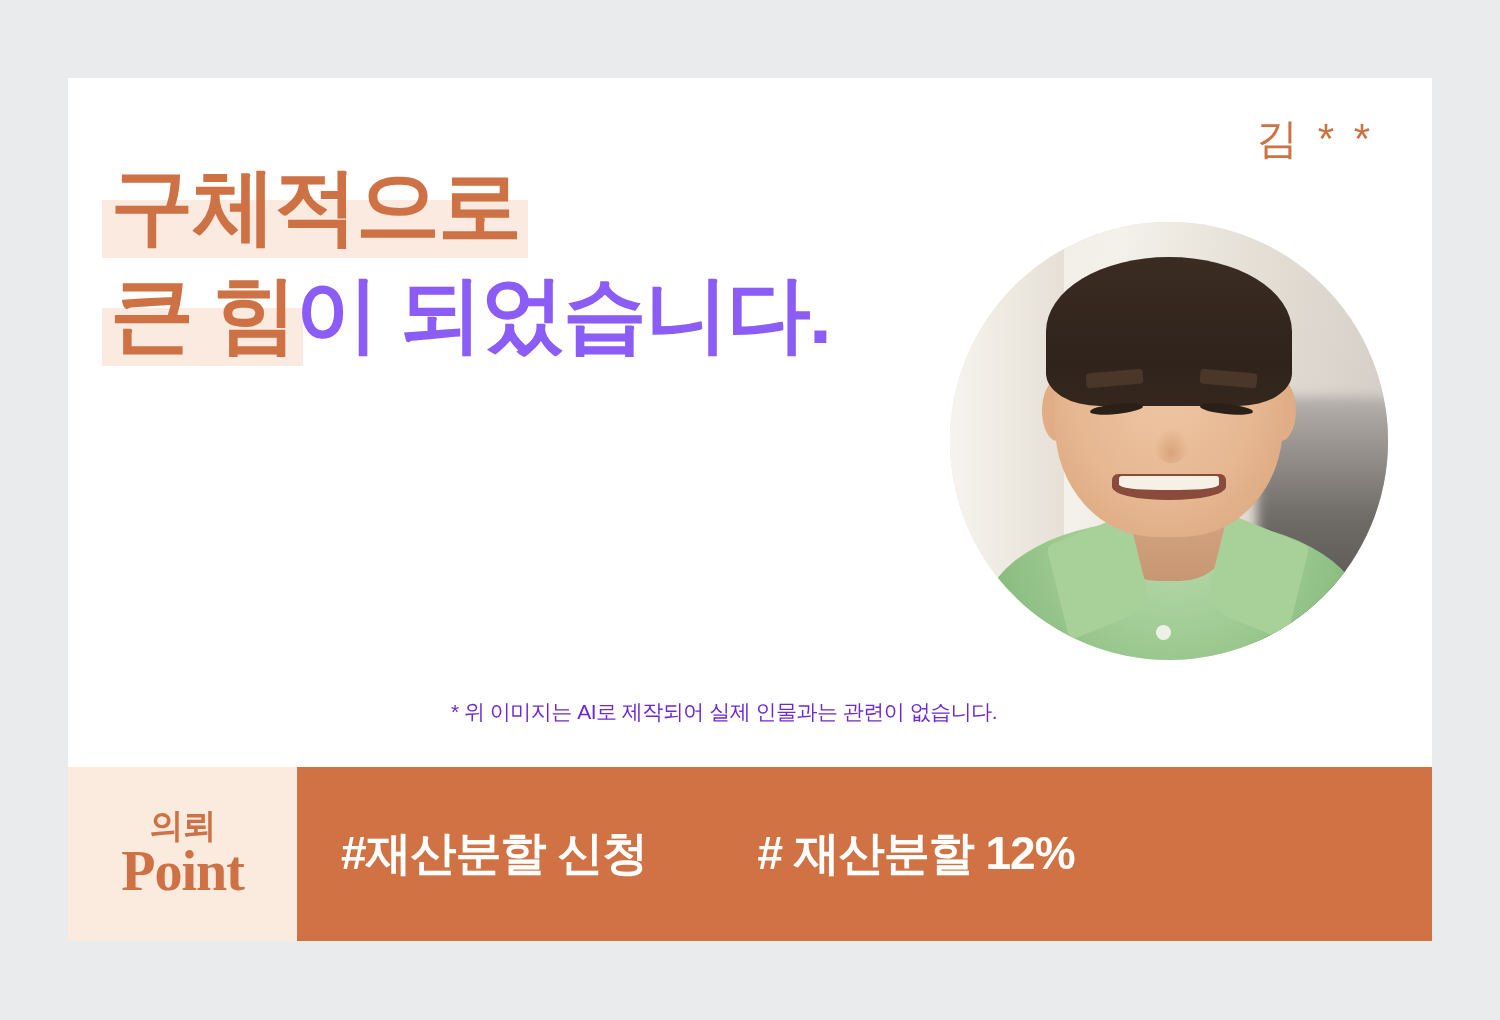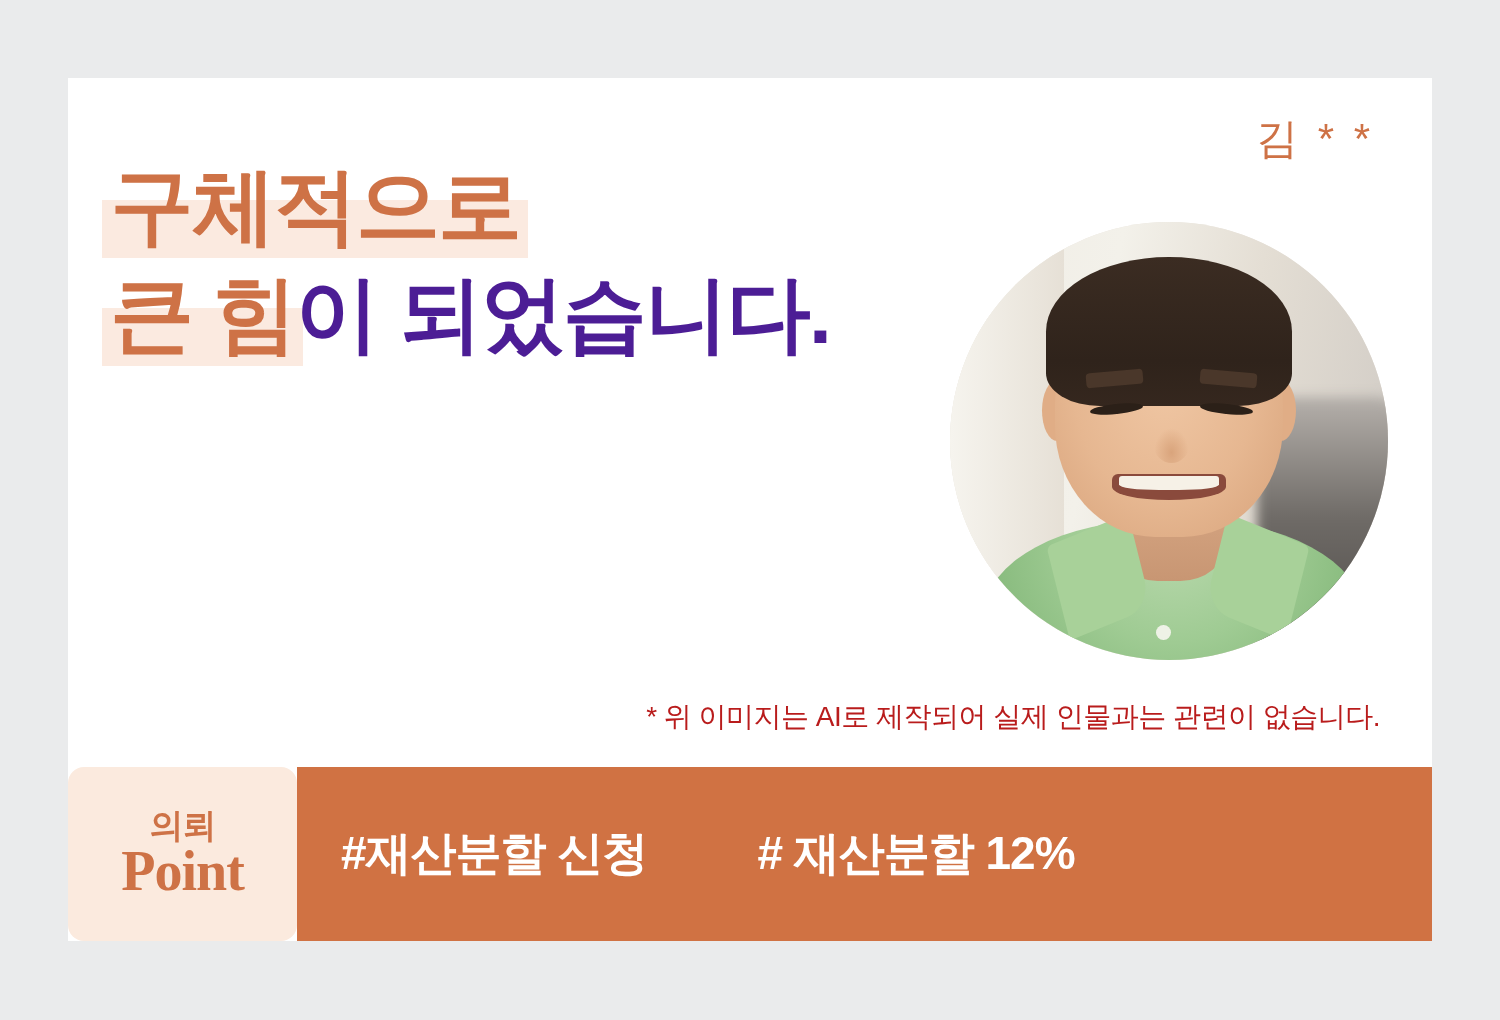--- a/index.html
+++ b/index.html
@@ -75,21 +75,21 @@
     top: 48px;
     height: 58px;
     background: #fbeae0;
     z-index: 0;
   }
   .hl-line .seg > span {
     position: relative;
     z-index: 1;
   }
   .orange { color: #ce7246; }
-  .dark   { color: #4c1d95; }
+  .dark   { color: #8b5cf6; }
   .plain  { position: relative; z-index: 1; }
 
   
   .portrait {
     position: absolute;
     left: 882px;
     top: 144px;
     width: 438px;
     height: 438px;
     border-radius: 50%;
@@ -227,23 +227,23 @@
     background: #eef2e6;
     border-radius: 50%;
   }
 
   
   .disclaimer {
     position: absolute;
     left: 0;
     right: 52px;
     top: 620px;
-    text-align: right;
-    font-size: 28px;
-    color: #b91c1c;
+    text-align: center;
+    font-size: 21px;
+    color: #6d28d9;
     letter-spacing: -0.5px;
     white-space: nowrap;
   }
 
   
   .footer {
     position: absolute;
     left: 0;
     bottom: 0;
     width: 1364px;
@@ -252,21 +252,20 @@
   }
   .point-box {
     width: 229px;
     height: 100%;
     background: #fbeade;
     display: flex;
     flex-direction: column;
     align-items: center;
     justify-content: center;
     flex: none;
-    border-radius: 16px;
   }
   .point-kr {
     font-size: 34px;
     font-weight: 800;
     color: #ce7246;
     line-height: 1;
     letter-spacing: -1px;
   }
   .point-en {
     font-size: 56px;

